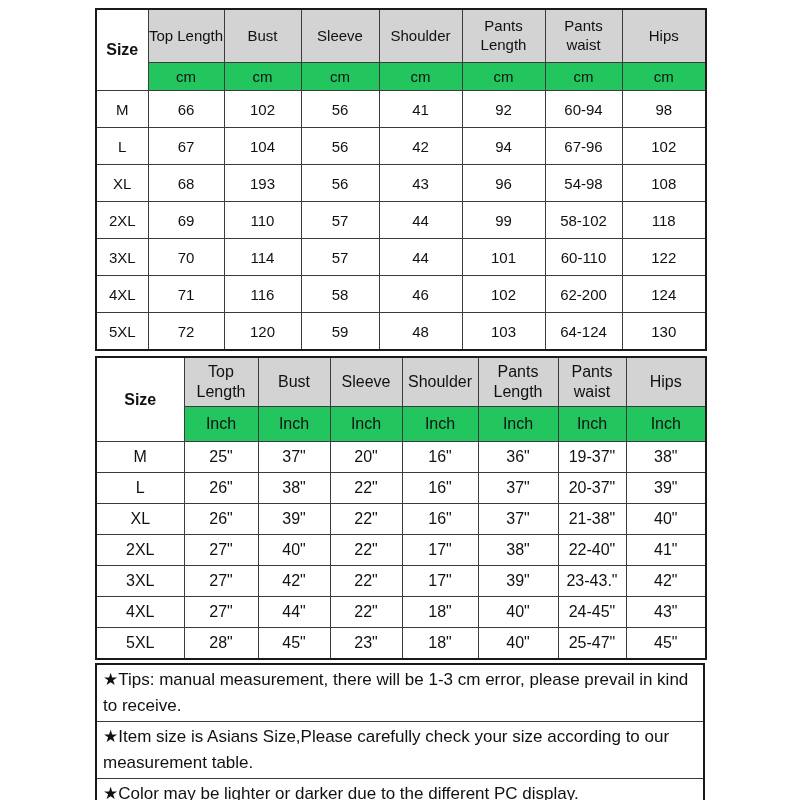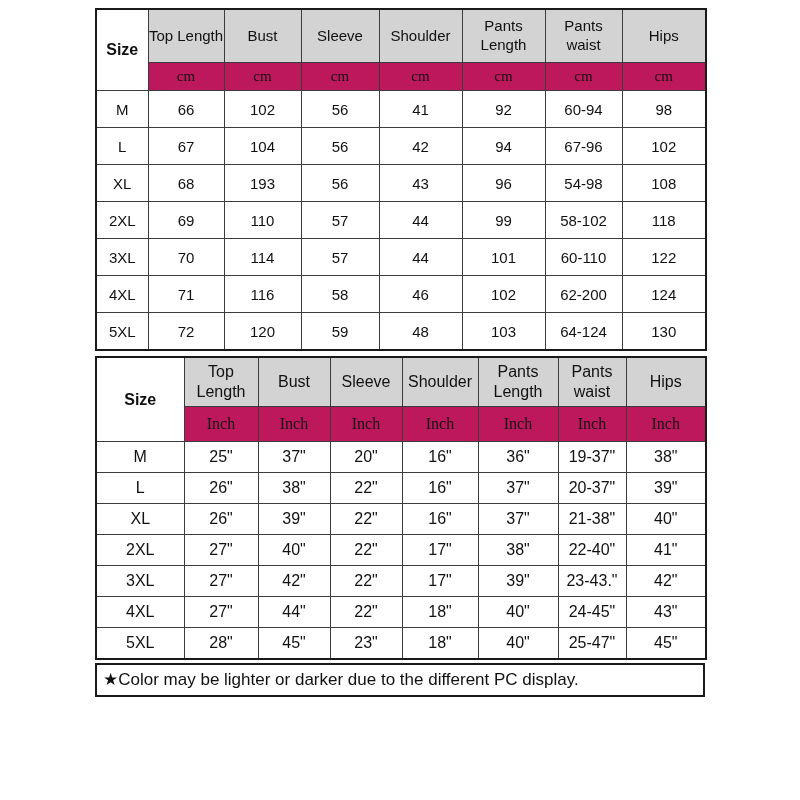--- a/index.html
+++ b/index.html
@@ -44,21 +44,21 @@
     font-weight: normal;
     line-height: 1.25;
     padding: 2px 1px;
   }
   th.corner-cell {
     background: #ffffff;
     font-weight: bold;
     font-size: 16px;
     margin-top: 40px;
   }
-  td.unit-cell { background: #be185d; font-family: Liberation Serif, serif; }
+  td.unit-cell { background: #22c55e; }
   td.size-cell, td.value-cell { background: #ffffff; font-weight: normal; }
   .notes {
     margin-top: 3px;
     border: 2px solid #1a1a1a;
   }
   .note-row {
     border-top: 1px solid #3c3c3c;
     font-size: 17px;
     line-height: 26px;
     padding: 2px 6px;
@@ -279,15 +279,17 @@
           <td class="value-cell">23"</td>
           <td class="value-cell">18"</td>
           <td class="value-cell">40"</td>
           <td class="value-cell">25-47"</td>
           <td class="value-cell">45"</td>
         </tr>
       </tbody>
   </table>
 
   <div class="notes">
+      <div class="note-row">★Tips: manual measurement, there will be 1-3 cm error, please prevail in kind to receive.</div>
+      <div class="note-row">★Item size is Asians Size,Please carefully check your size according to our measurement table.</div>
       <div class="note-row">★Color may be lighter or darker due to the different PC display.</div>
     </div>
 </div>
 
 </body></html>

